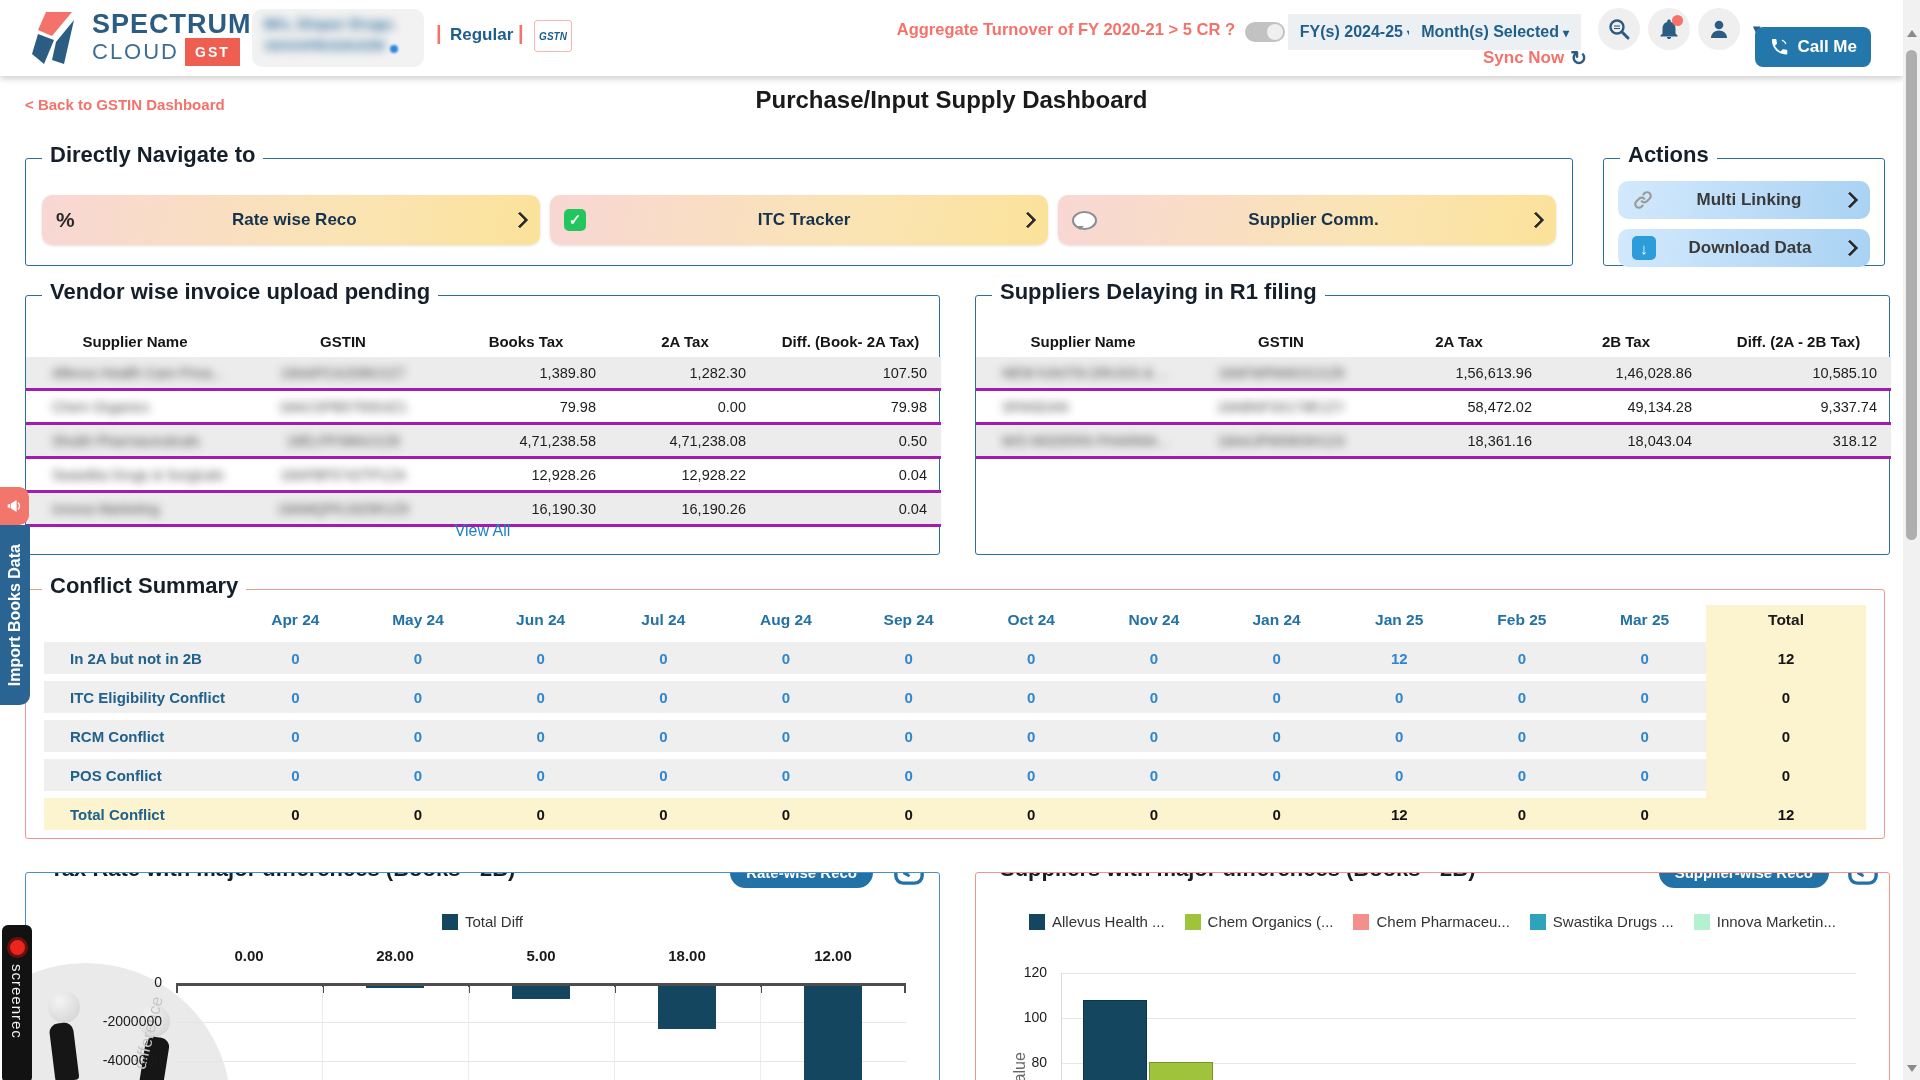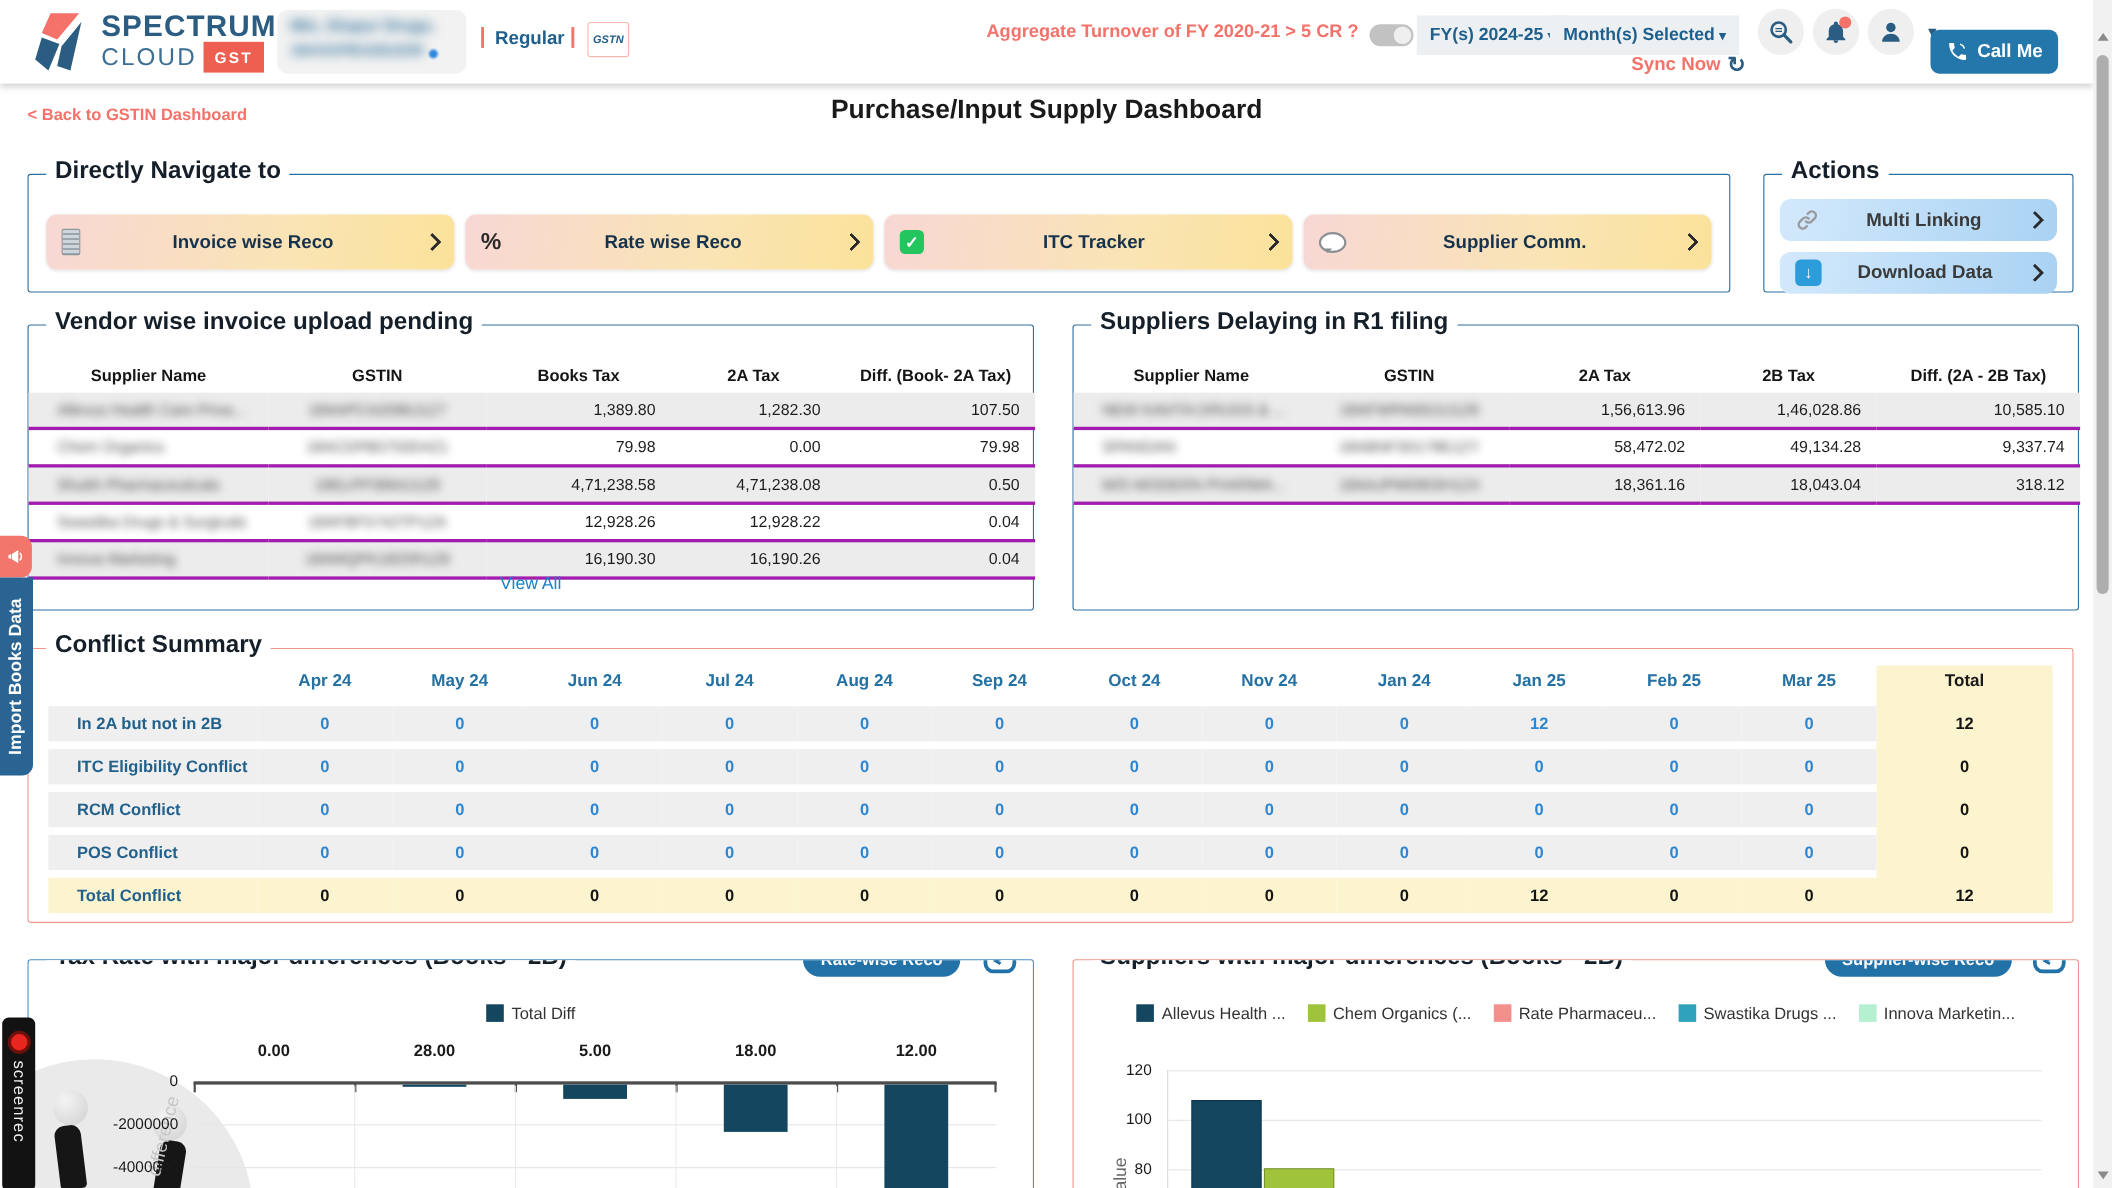--- a/index.html
+++ b/index.html
@@ -214,25 +214,20 @@
     </div>
   </div>
 
   <div class="back-link">&lt; Back to GSTIN Dashboard</div>
   <div class="page-title">Purchase/Input Supply Dashboard</div>
 
   <div class="panel" style="left:25px;top:158px;width:1548px;height:108px;">
     <span class="ptitle">Directly Navigate to</span>
     <div class="navrow" id="nav-buttons">
         <div class="navbtn">
-          <span class="ic-receipt"></span>
-          <span class="navlbl">Invoice wise Reco</span>
-          <span class="chev"></span>
-        </div>
-        <div class="navbtn">
           <span class="ic-percent">%</span>
           <span class="navlbl">Rate wise Reco</span>
           <span class="chev"></span>
         </div>
         <div class="navbtn">
           <span class="ic-check">✓</span>
           <span class="navlbl">ITC Tracker</span>
           <span class="chev"></span>
         </div>
         <div class="navbtn">
@@ -536,21 +531,21 @@
     <span class="export-btn" style="right:10px;">
       <svg width="32" height="32" viewBox="0 0 28 28">
         <rect x="2.5" y="2.5" width="23" height="23" rx="6.5" fill="#fff" stroke="#2272a8" stroke-width="3"></rect>
         <path d="M18.5 8c0 5-2.5 8-8 8.5" fill="none" stroke="#2272a8" stroke-width="2.4"></path>
         <path d="M14 13.2 L10 16.8 L14.5 19.4" fill="none" stroke="#2272a8" stroke-width="2.4" stroke-linejoin="round"></path>
       </svg>
     </span>
     <div class="chart-legend" id="sup-legend">
         <span><span class="lg-sq" style="background:#14465f"></span><span>Allevus Health ...</span></span>
         <span><span class="lg-sq" style="background:#9fc43c"></span><span>Chem Organics (...</span></span>
-        <span><span class="lg-sq" style="background:#f4908c"></span><span>Rate Pharmaceu...</span></span>
+        <span><span class="lg-sq" style="background:#f4908c"></span><span>Chem Pharmaceu...</span></span>
         <span><span class="lg-sq" style="background:#2fa3bc"></span><span>Swastika Drugs ...</span></span>
         <span><span class="lg-sq" style="background:#b5f1d0"></span><span>Innova Marketin...</span></span>
       </div>
     <span class="value-lab">Value</span>
     <div class="plot" id="sup-plot" style="left:85px;top:100px;width:795px;height:200px;">
         <div class="hgrid" style="top:0px;"></div>
         <div class="ylab" style="left:-134px;top:-9px;">120</div>
         <div class="hgrid" style="top:45px;"></div>
         <div class="ylab" style="left:-134px;top:36px;">100</div>
         <div class="hgrid" style="top:90px;"></div>

